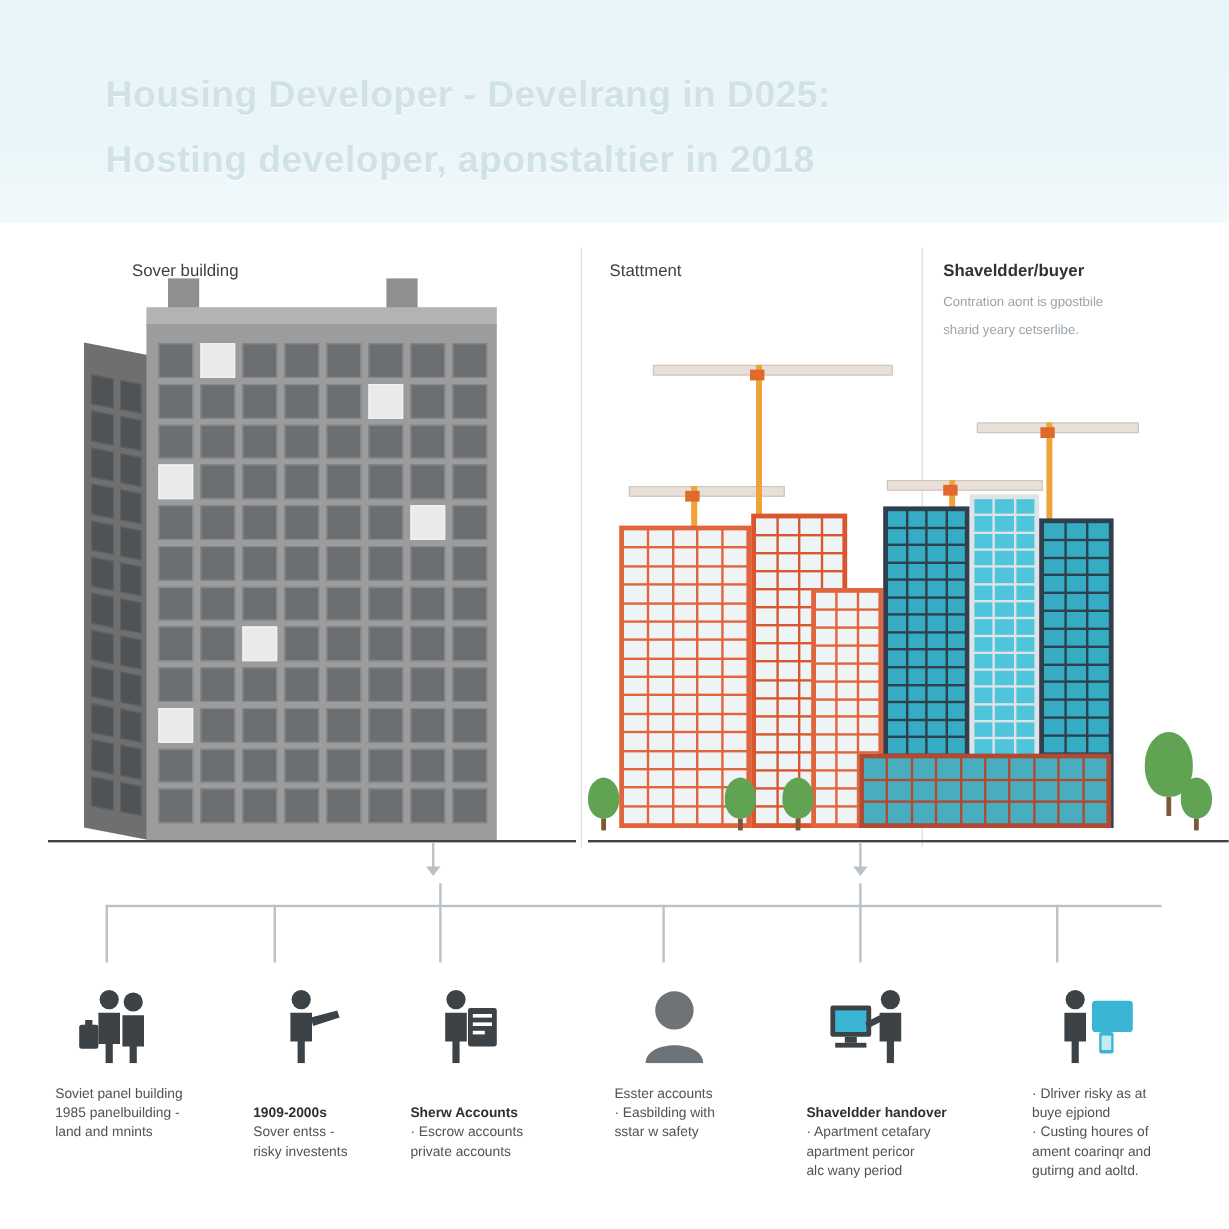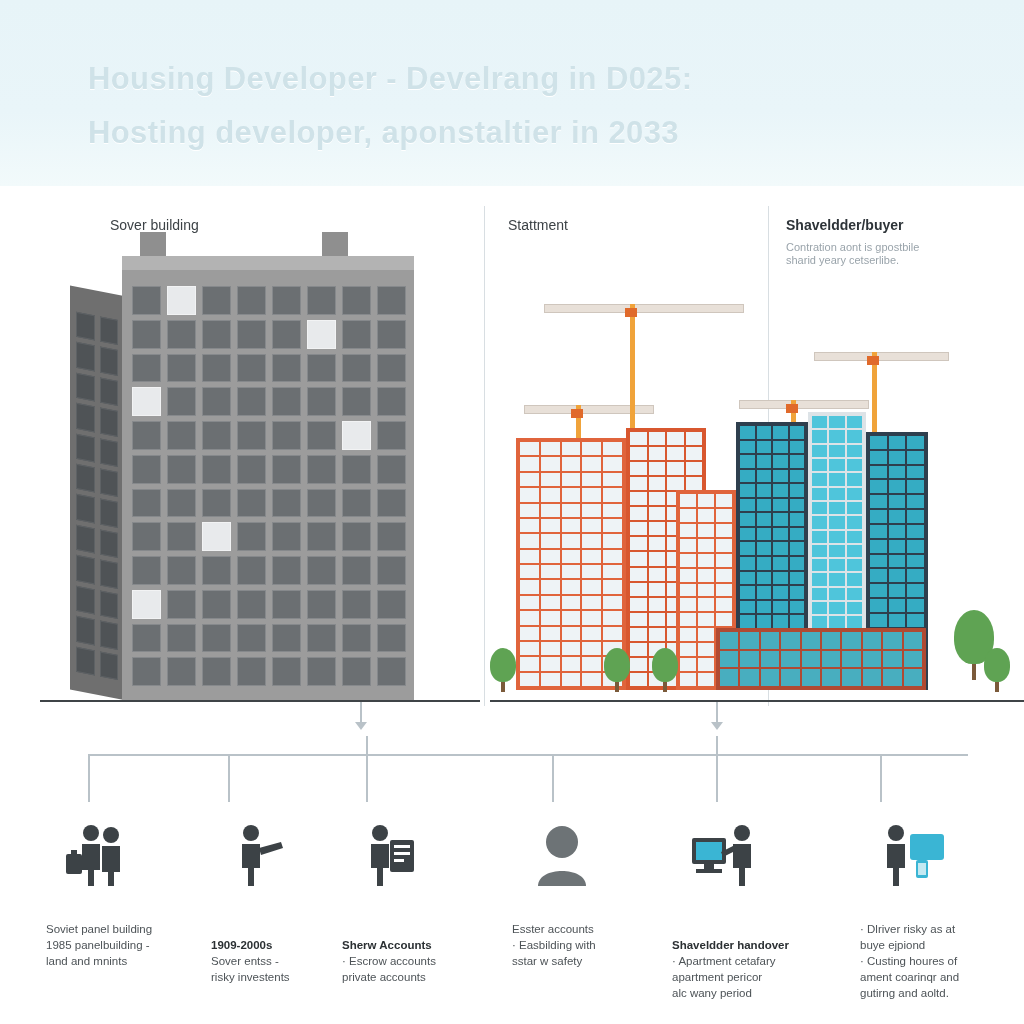--- a/index.html
+++ b/index.html
@@ -67,21 +67,21 @@
   }
   .col-label.l1 { left: 110px; top: 217px; }
   .col-label.l2 { left: 508px; top: 217px; }
   .col-label.l3 { left: 786px; top: 217px; font-weight: bold; color: #2d3338;}
   .col-sub {
     position: absolute;
     left: 786px;
     top: 241px;
     width: 210px;
     font-size: 11px;
-    line-height: 13px;
+    line-height: 23px;
     color: #9aa4ab;
     white-space: pre-line;
   }
 
   
   .bldg-wrap { position: absolute; left: 60px; top: 250px; width: 400px; height: 450px; }
   .bldg-main {
     position: absolute;
     left: 62px; top: 20px;
     width: 292px; height: 430px;
@@ -191,37 +191,37 @@
     width: 156px;
   }
   .item .icon-box {
     height: 74px;
     display: flex;
     align-items: flex-end;
     justify-content: flex-start;
     padding-left: 18px;
   }
   .item .caption {
-    margin-top: 35px;
+    margin-top: 18px;
     font-size: 11.5px;
     line-height: 16px;
     color: #4d5357;
     white-space: pre-line;
   }
   .item .caption .hl { font-weight: bold; color: #2b3033; }
   svg { display: block; }
 </style>
 </head>
 <body>
 
 <div class="page">
 
   <div class="header">
     <div class="header-title">Housing Developer - Develrang in D025:
-Hosting developer, aponstaltier in 2033</div>
+Hosting developer, aponstaltier in 2018</div>
   </div>
 
   <div class="band"></div>
 
   <div class="divider-vert d1"></div>
   <div class="divider-vert d2"></div>
 
   <div class="col-label l1">Sover building</div>
   <div class="col-label l2">Stattment</div>
   <div class="col-label l3">Shaveldder/buyer</div>

